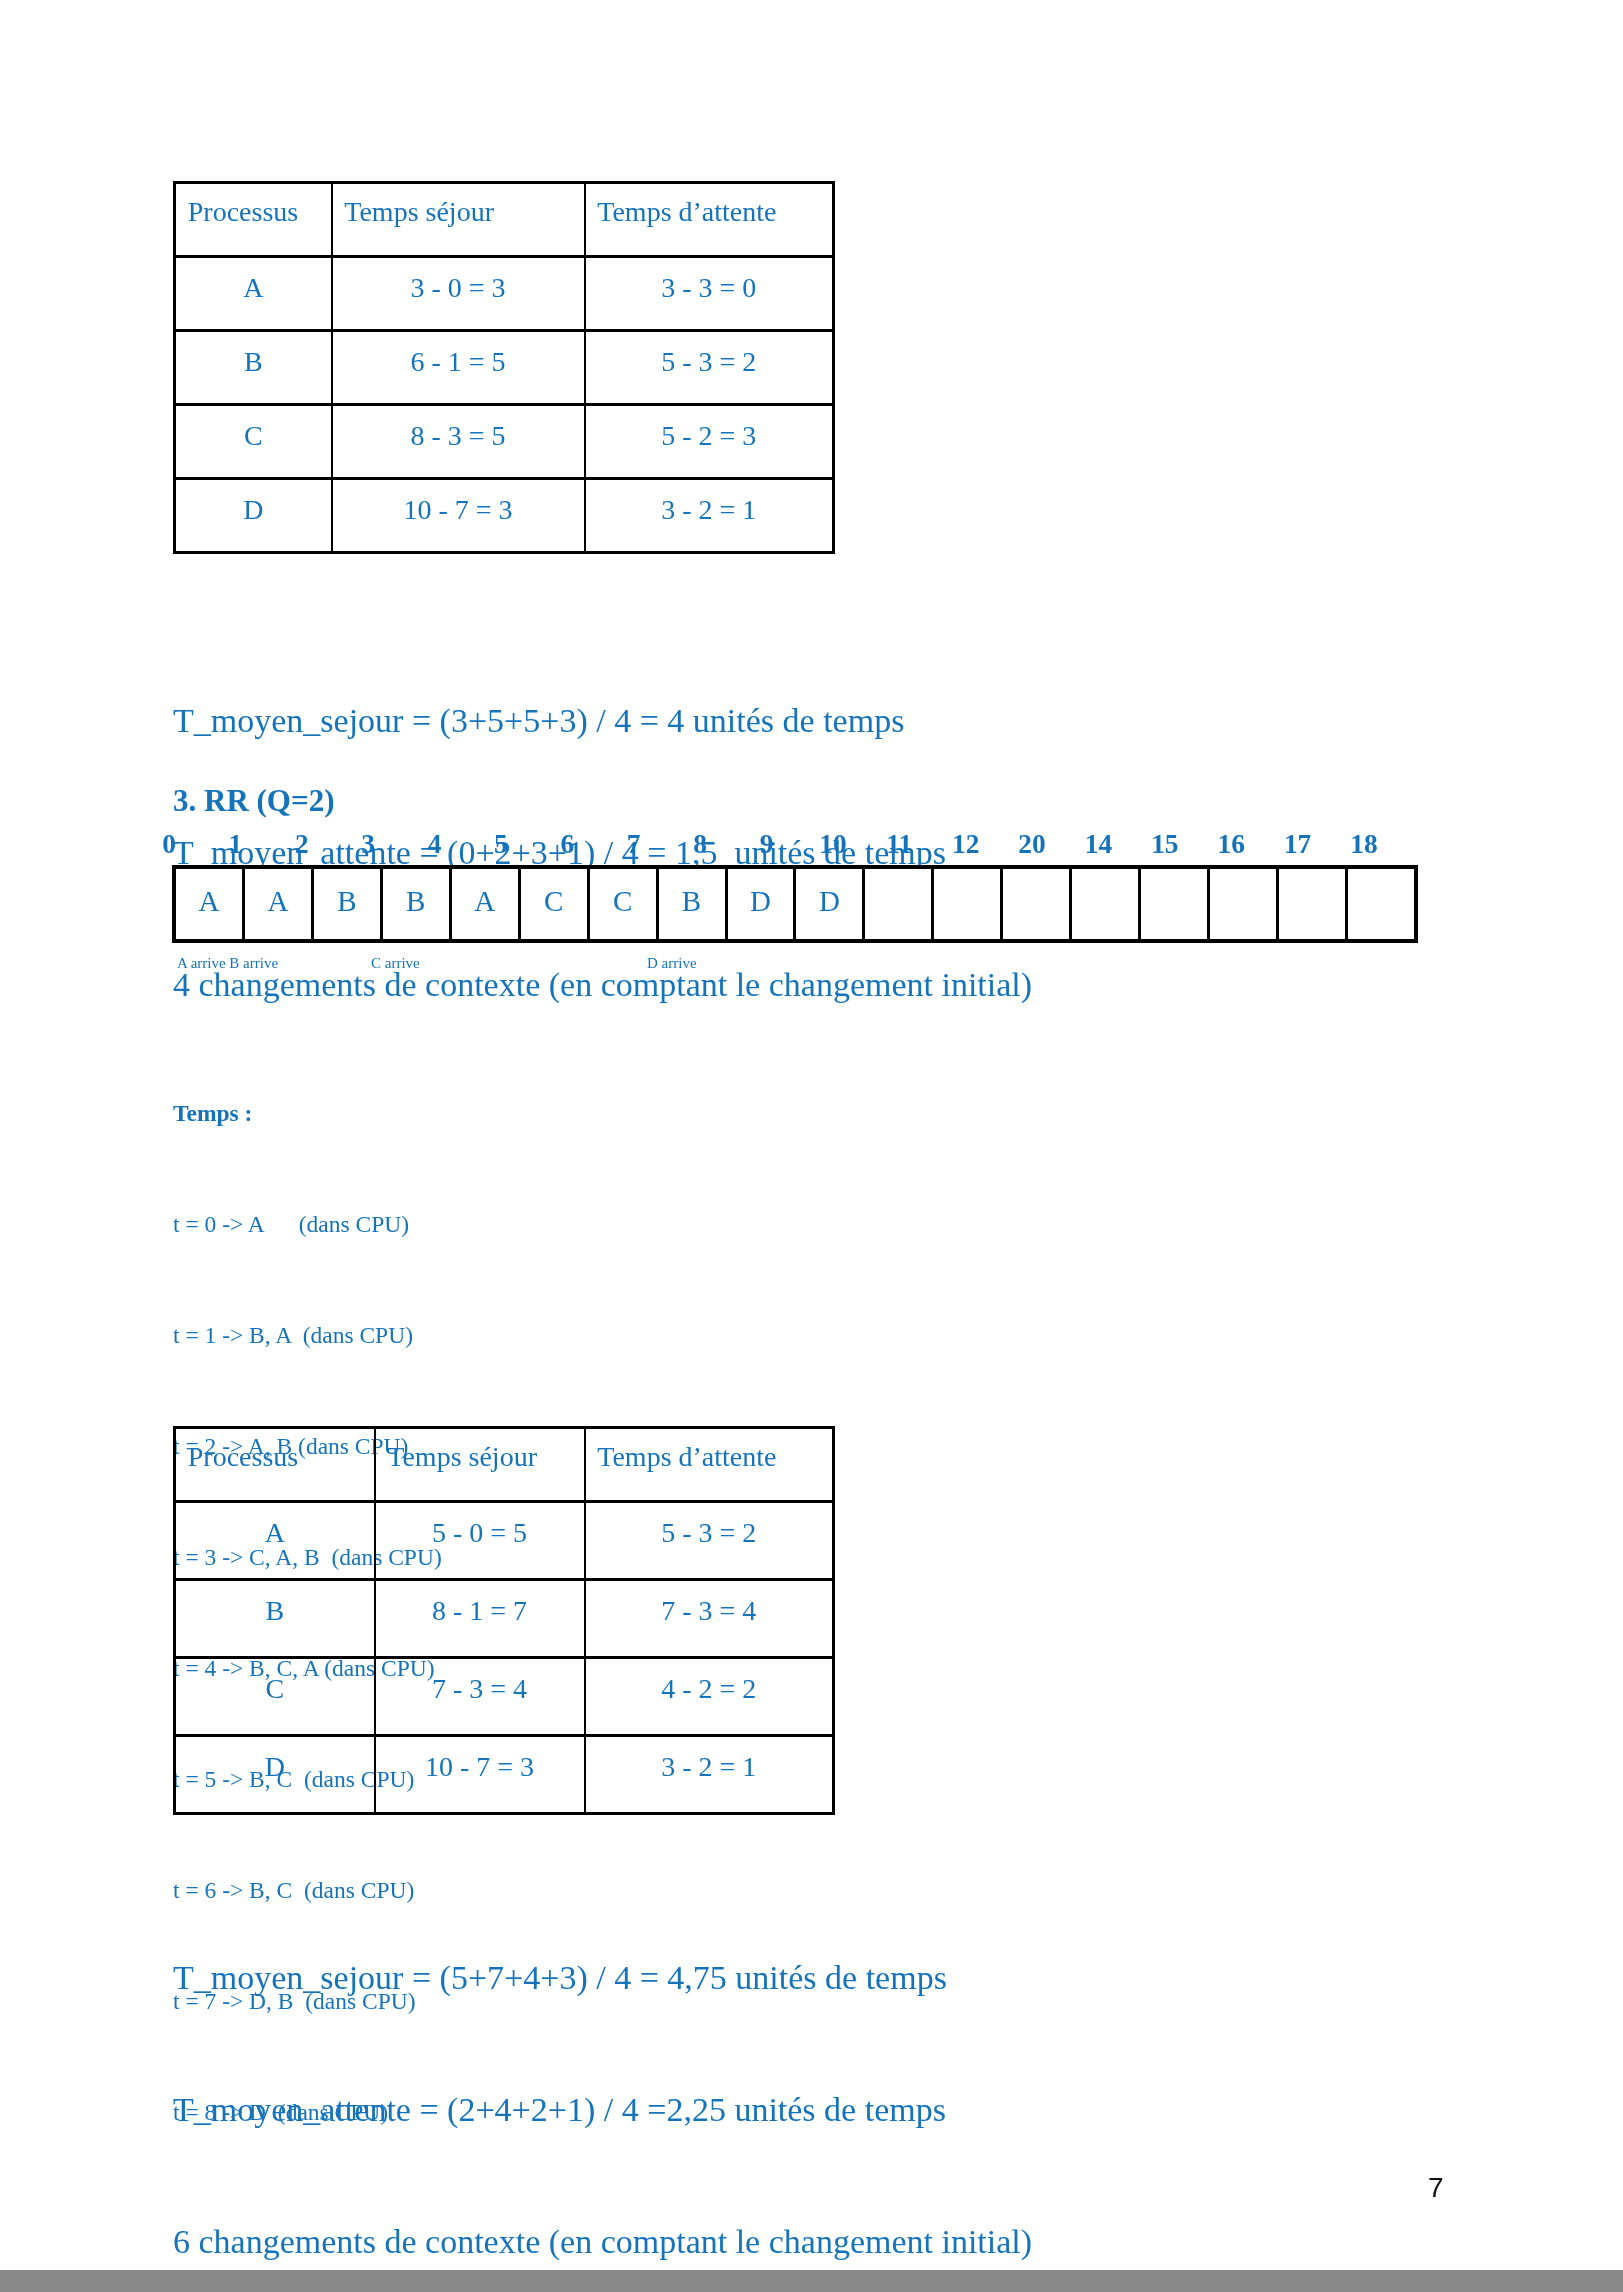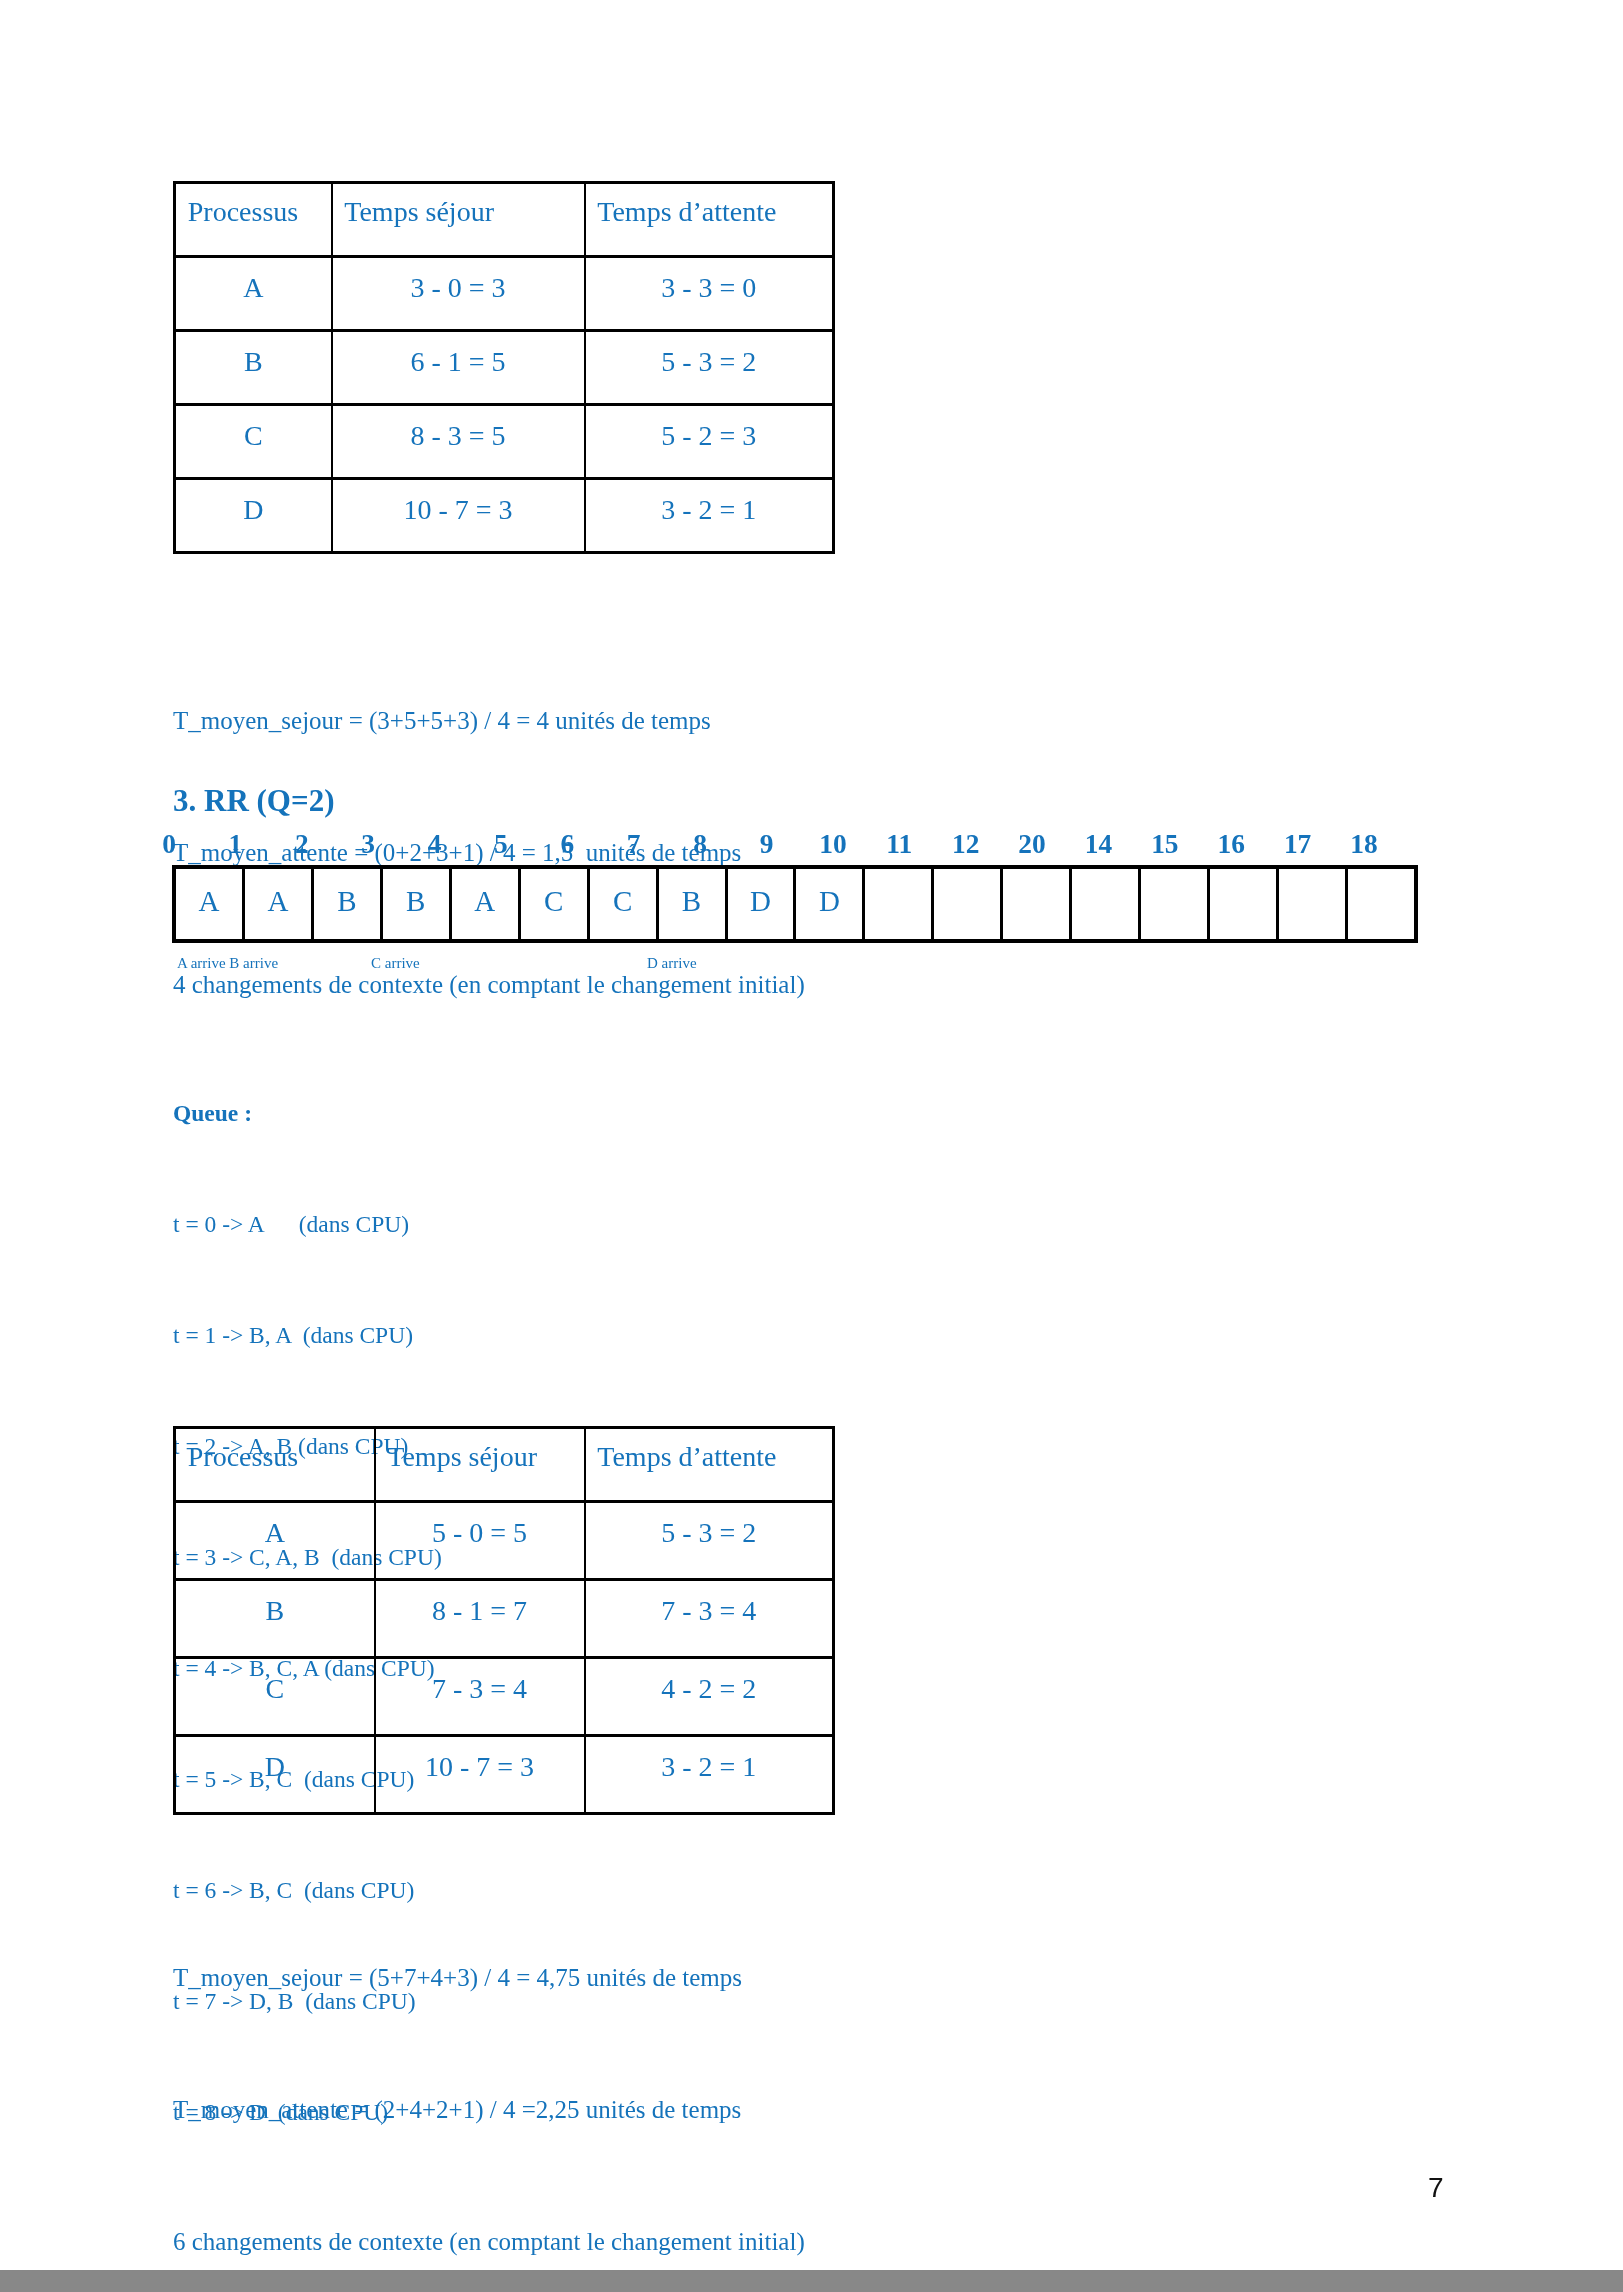--- a/index.html
+++ b/index.html
@@ -28,21 +28,21 @@
   table.ptable td { text-align:center; padding-top:13.7px; }
   .t1 { left:173px; top:181px; }
   .t1 td { height:74px; }
   .t1 .c1 { width:157px; } .t1 .c2 { width:253px; } .t1 .c3 { width:249px; }
   .t2 { left:173px; top:1426px; }
   .t2 td { height:78px; }
   .t2 .c1 { width:200px; } .t2 .c2 { width:210px; } .t2 .c3 { width:249px; }
 
   
   .stats {
-    position:absolute; left:173px; font-size:25px; line-height:44px;
+    position:absolute; left:173px; font-size:34px; line-height:44px;
     white-space:pre; color:var(--blue);
   }
   .stats1 { top:611px; }
   .stats2 { top:1868px; }
 
   
   .heading {
     position:absolute; left:173px; top:783px; margin:0;
     font-size:31px; font-weight:bold; color:var(--blue);
   }
@@ -163,21 +163,21 @@
     <div class="tcell"></div>
   </div>
 
   <div class="arrivals">
     <span class="arrival" style="left:4.9px">A arrive B arrive</span>
     <span class="arrival" style="left:199px">C arrive</span>
     <span class="arrival" style="left:475px">D arrive</span>
   </div>
 
   <div class="queue">
-    <div class="queue-title">Queue :</div>
+    <div class="queue-title">Temps :</div>
     <div>t = 0 -&gt; A      (dans CPU)</div>
     <div>t = 1 -&gt; B, A  (dans CPU)</div>
     <div>t = 2 -&gt; A, B (dans CPU)</div>
     <div>t = 3 -&gt; C, A, B  (dans CPU)</div>
     <div>t = 4 -&gt; B, C, A (dans CPU)</div>
     <div>t = 5 -&gt; B, C  (dans CPU)</div>
     <div>t = 6 -&gt; B, C  (dans CPU)</div>
     <div>t = 7 -&gt; D, B  (dans CPU)</div>
     <div>t = 8 -&gt; D  (dans CPU)</div>
   </div>

